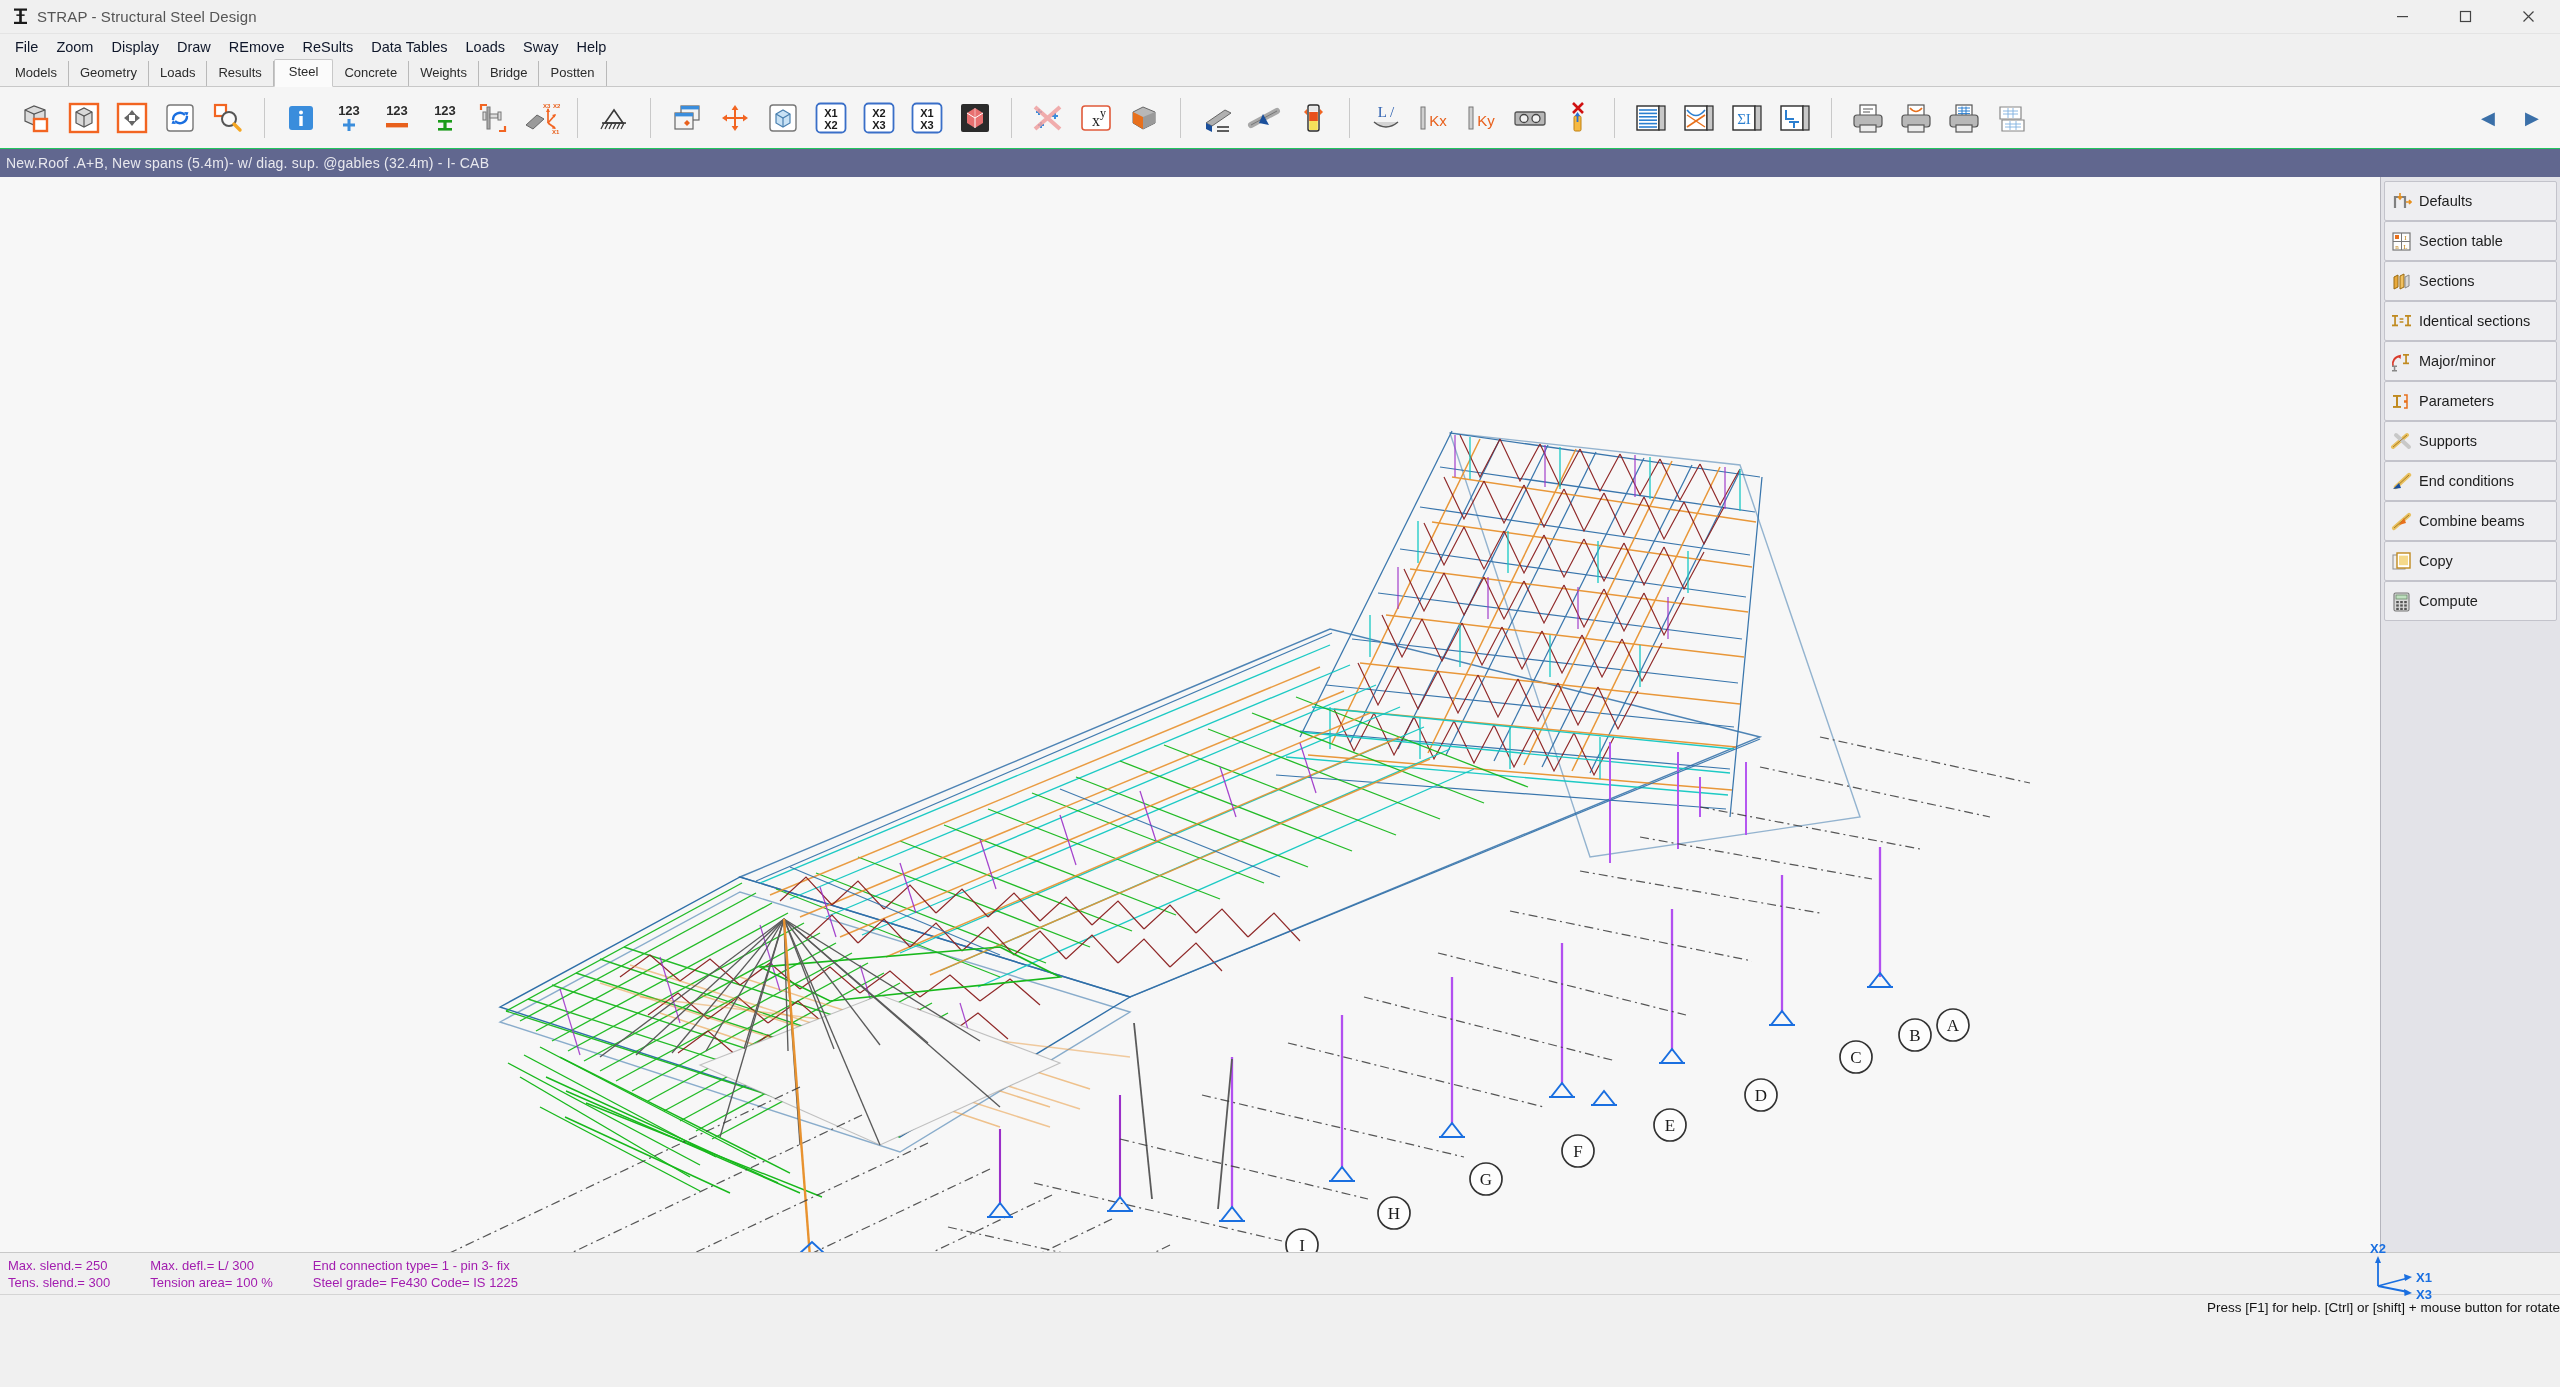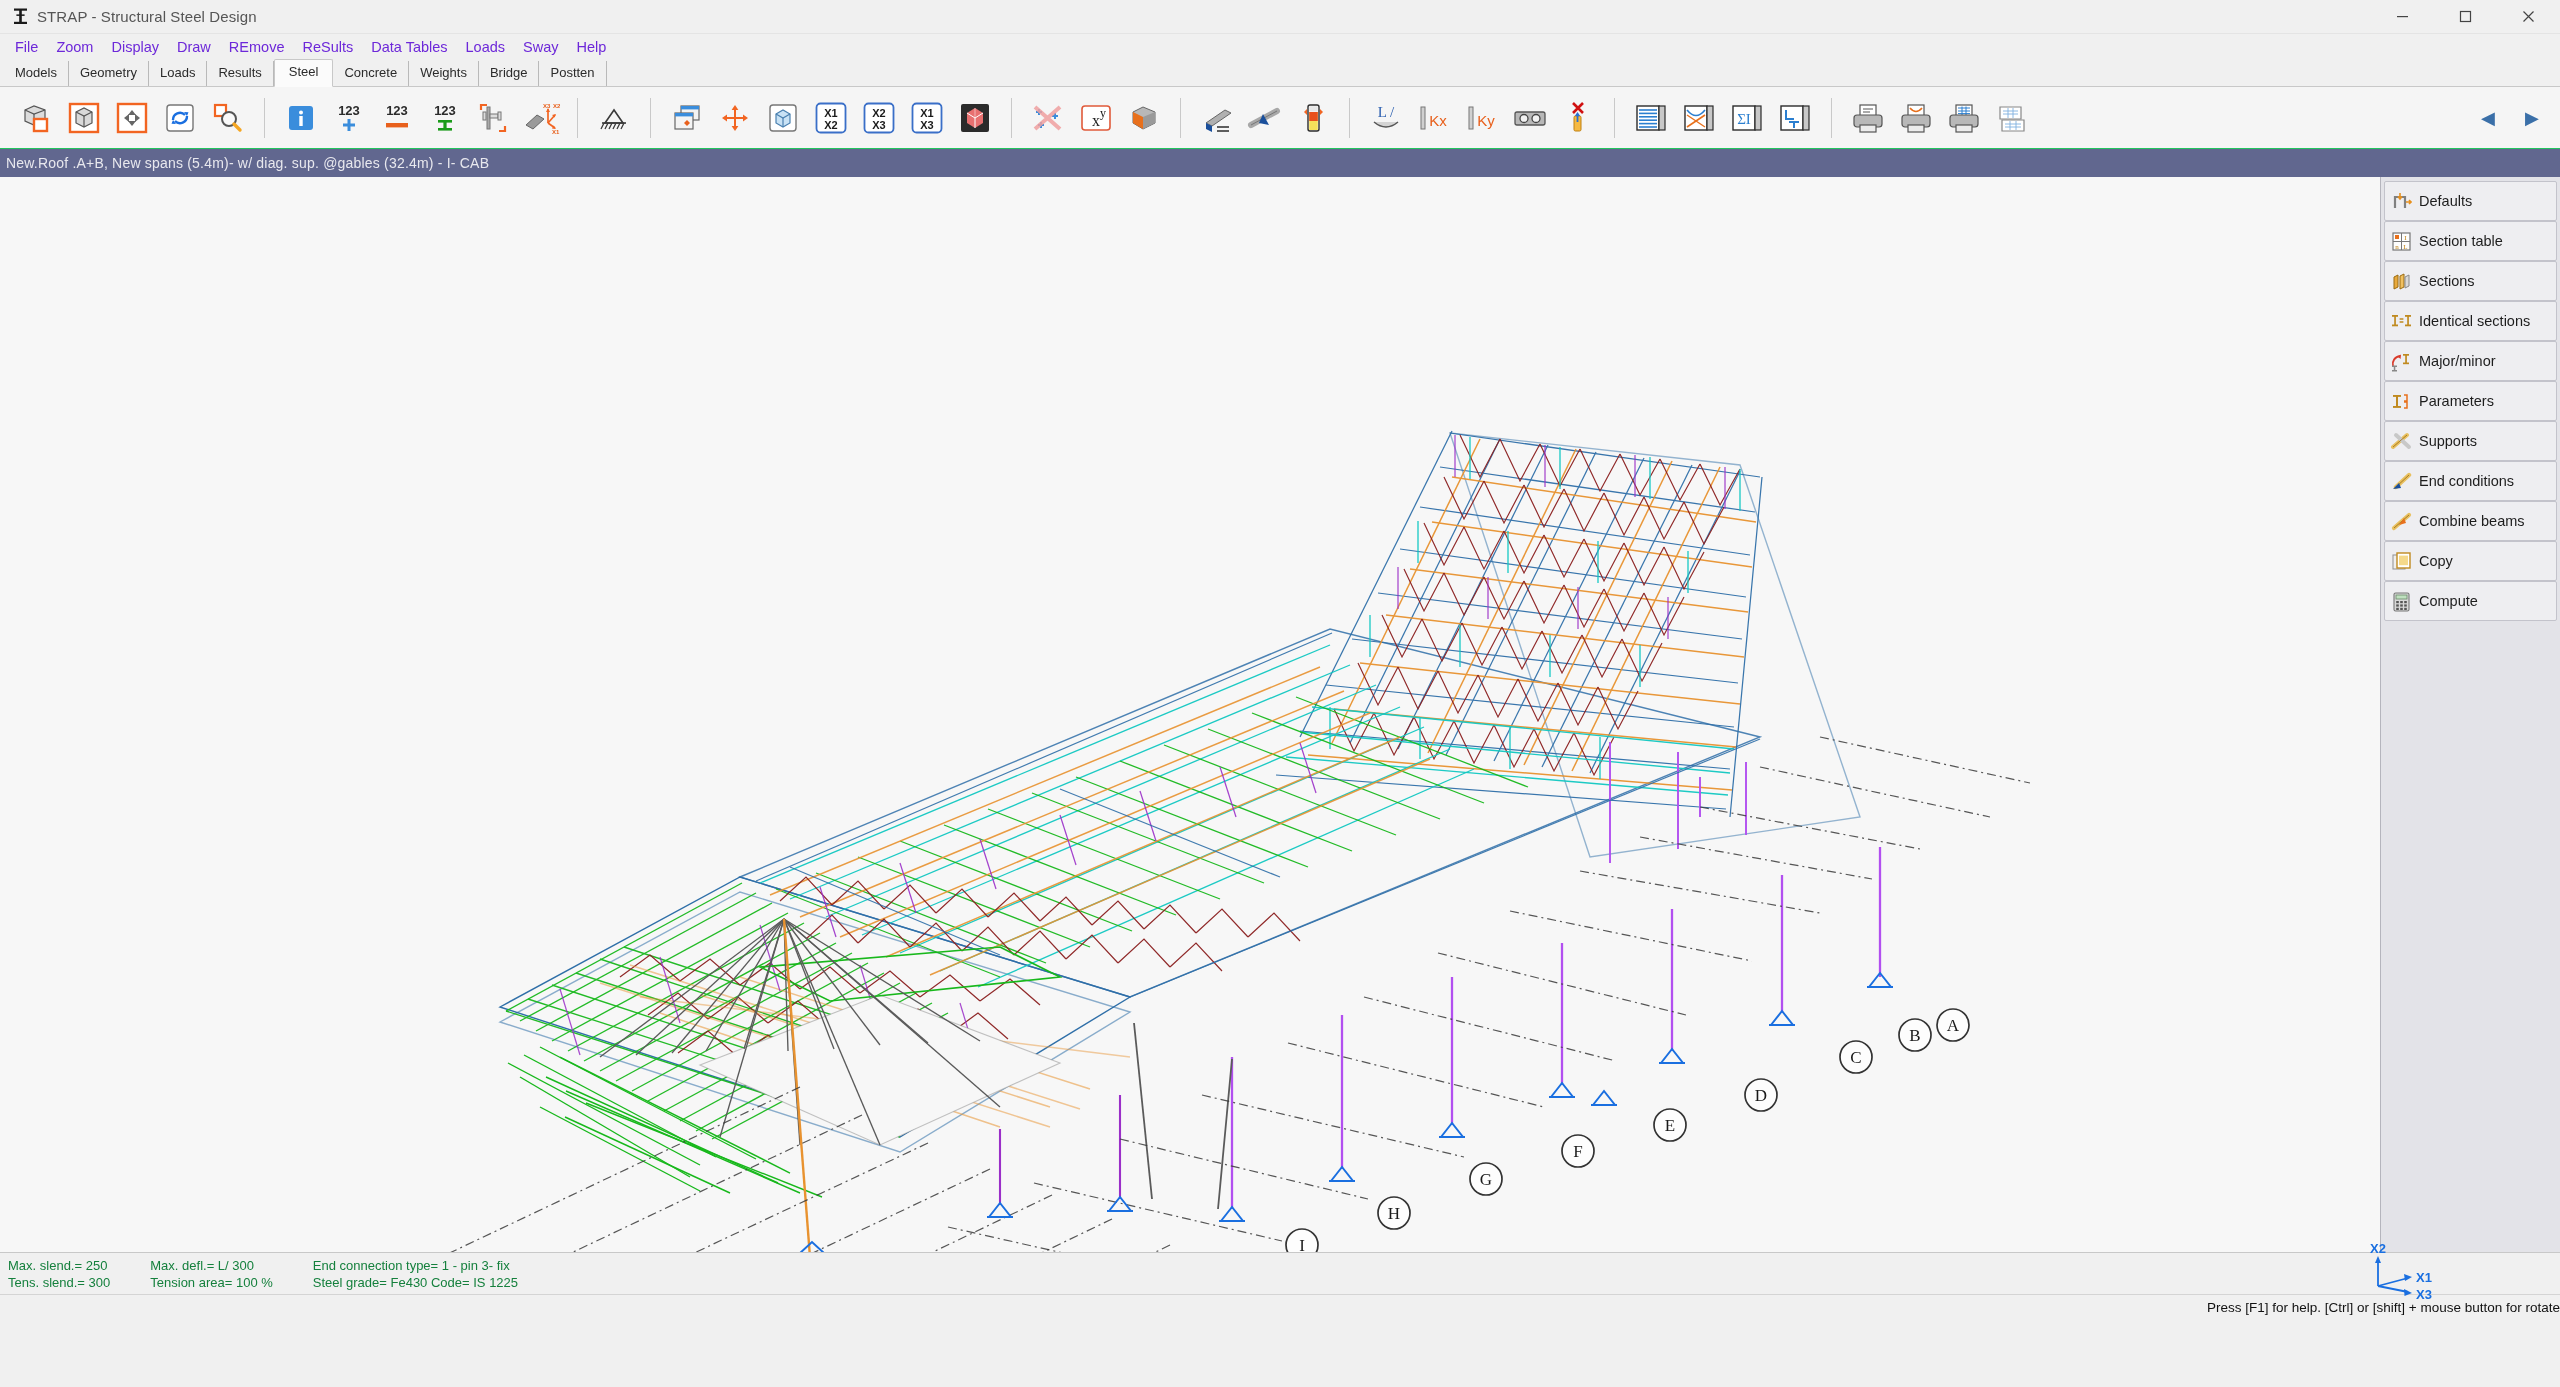--- a/index.html
+++ b/index.html
@@ -19,21 +19,21 @@
   .tb-title { font-size:15px; color:#555; margin-left:4px; letter-spacing:.1px; }
   .tb-spacer { flex:1; }
   .win-btn {
     width:63px; height:34px; display:flex; align-items:center; justify-content:center;
     color:#444; font-size:16px;
   }
 
   
   .menubar {
     height:26px; flex:0 0 26px; display:flex; align-items:center;
-    background:#f0f0f0; padding-left:6px; font-size:14.5px; color:#6d28d9;
+    background:#f0f0f0; padding-left:6px; font-size:14.5px; color:#0f172a;
   }
   .menu-item { padding:3px 9px; white-space:nowrap; }
 
   
   .tabstrip {
     height:27px; flex:0 0 27px; display:flex; align-items:flex-end;
     background:#f0f0f0; padding-left:4px; border-bottom:1px solid #c8c8c8;
   }
   .tab {
     font-size:13px; color:#2b2b2b; padding:3px 11px 4px 11px; position:relative;
@@ -78,21 +78,21 @@
     background:#eeeef1; border:1px solid #c3c3cb; border-radius:2px; padding-left:6px;
     font-size:14.5px; color:#1d1d1d;
   }
   .side-ico { width:21px; height:21px; flex:0 0 21px; display:flex; align-items:center; justify-content:center; }
 
   
   .statuspanel {
     height:42px; flex:0 0 42px; background:#f0f0f0; border-top:1px solid #c8c8c8;
     display:flex; align-items:center; position:relative; padding-left:8px;
   }
-  .status-grid { display:grid; grid-template-columns:auto auto auto; column-gap:40px; row-gap:2px; font-size:13px; color:#15803d; }
+  .status-grid { display:grid; grid-template-columns:auto auto auto; column-gap:40px; row-gap:2px; font-size:13px; color:#a21caf; }
   .status-grid span { white-space:nowrap; }
   .axistriad { position:absolute; right:112px; bottom:-12px; }
 
   .helpbar {
     height:25px; flex:0 0 25px; background:#f0f0f0; display:flex; align-items:center;
     border-top:1px solid #d4d4d4; padding-left:6px; font-size:13.5px; color:#111;justify-content:flex-end;
   }
 </style>
 </head>
 <body>

